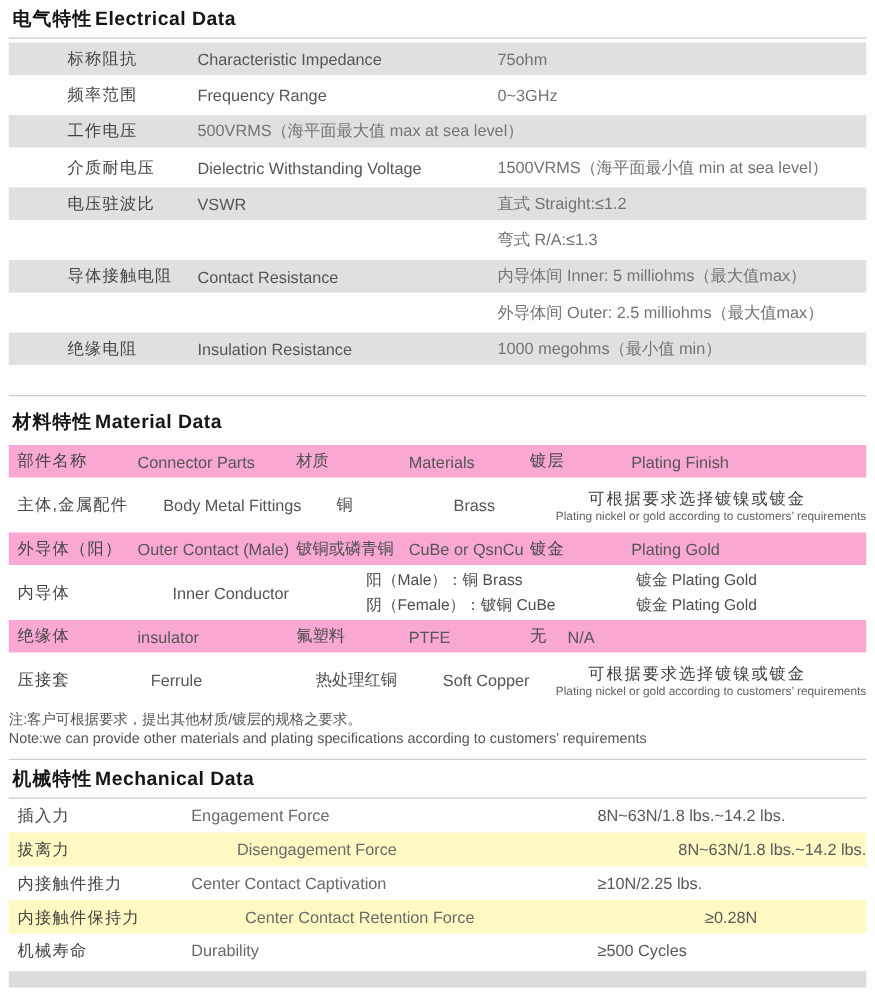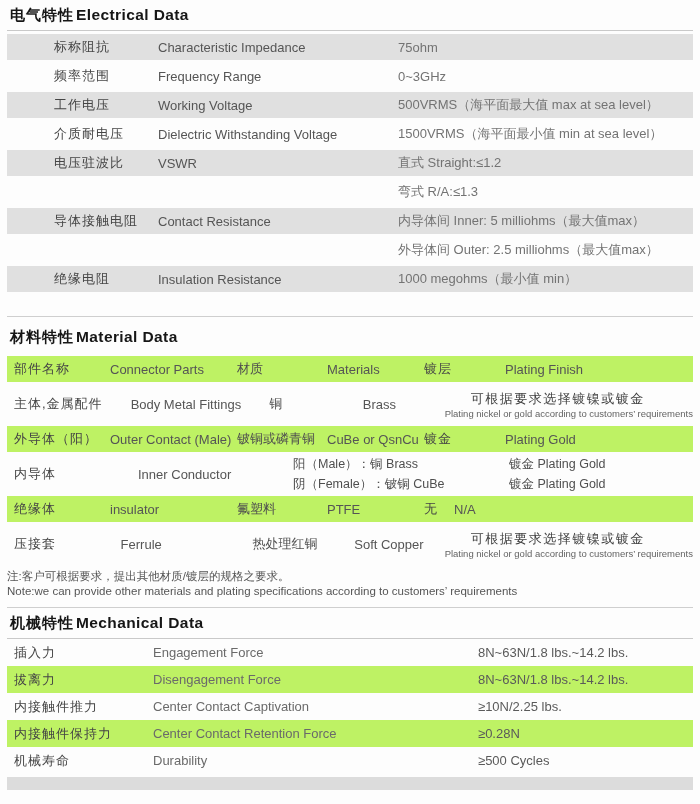--- a/index.html
+++ b/index.html
@@ -16,41 +16,41 @@
 
   
   .erow{display:flex;align-items:center;height:26px;margin:3px 7px;font-size:13px;padding-left:40px;}
   .erow.shaded{background:#e0e0e0;}
   .erow .c-zh{width:104px;padding-left:7px;color:#454545;letter-spacing:1px;white-space:nowrap;}
   .erow .c-en{width:240px;color:#555;white-space:nowrap;}
   .erow .c-val{flex:1;color:#737373;white-space:nowrap;}
 
   
   .mrow{display:flex;align-items:center;margin:0 7px;font-size:13px;}
-  .mrow.shaded{background:#bef264;}
+  .mrow.shaded{background:#f9a8d4;}
   .mrow.h26{height:26px;}
   .mrow.h44{height:44px;gap:28px;}
   .m1{width:96px;padding-left:7px;color:#454545;letter-spacing:1px;white-space:nowrap;}
   .m2{width:127px;color:#555;white-space:nowrap;}
   .m3{width:90px;color:#4f4f4f;white-space:nowrap;}
   .m4{width:97px;color:#555;white-space:nowrap;}
   .m-plate{flex:1;display:flex;align-items:center;justify-content:flex-end;}
   .m-plate .pzh{width:81px;color:#454545;letter-spacing:1px;white-space:nowrap;}
   .m-plate .pen{flex:1;color:#555;white-space:nowrap;}
   .m-plate.tight .pzh{width:auto;margin-right:16px;}
   .mat-merged{width:187px;display:flex;flex-direction:column;justify-content:center;gap:3px;font-size:12.5px;color:#4f4f4f;white-space:nowrap;}
   .plate-lines{flex:1;display:flex;flex-direction:column;justify-content:center;gap:3px;font-size:12.5px;color:#4f4f4f;padding-left:1px;white-space:nowrap;}
   .plate-double{flex:1;display:flex;flex-direction:column;justify-content:center;}
   .plate-double .l1{padding-left:9px;font-size:13px;color:#3f3f3f;letter-spacing:1.5px;white-space:nowrap;}
   .plate-double .l2{margin-left:-17px;font-size:9.5px;color:#636363;letter-spacing:0;white-space:nowrap;}
   .notes{margin:3px 7px 0 7px;font-size:11.5px;line-height:15px;color:#555;}
 
   
   .krow{display:flex;align-items:center;height:27px;margin:0 7px;font-size:13px;}
-  .krow.shaded{background:#bef264;}
+  .krow.shaded{background:#fef9c3;gap:43px;}
   .k-zh{width:139px;padding-left:7px;color:#454545;letter-spacing:1px;white-space:nowrap;}
   .k-en{width:325px;color:#6a6a6a;white-space:nowrap;}
   .k-val{flex:1;color:#5a5a5a;white-space:nowrap;}
 
   .gap20{height:21px;}
   .gap8{height:8px;}
   .mat-title{margin-top:5px;}
   .mat-title-pad{height:4px;}
   .bottom-strip{height:13px;background:#dcdcdc;margin:3px 7px 0 7px;}
 </style>
@@ -69,21 +69,20 @@
     <span class="c-en">Characteristic Impedance</span>
     <span class="c-val">75ohm</span>
   </div>
   <div class="erow">
     <span class="c-zh">频率范围</span>
     <span class="c-en">Frequency Range</span>
     <span class="c-val">0~3GHz</span>
   </div>
   <div class="erow shaded">
     <span class="c-zh">工作电压</span>
-    <span class="c-en">Working Voltage</span>
     <span class="c-val">500VRMS（海平面最大值 max at sea level）</span>
   </div>
   <div class="erow">
     <span class="c-zh">介质耐电压</span>
     <span class="c-en">Dielectric Withstanding Voltage</span>
     <span class="c-val">1500VRMS（海平面最小值 min at sea level）</span>
   </div>
   <div class="erow shaded">
     <span class="c-zh">电压驻波比</span>
     <span class="c-en">VSWR</span>

